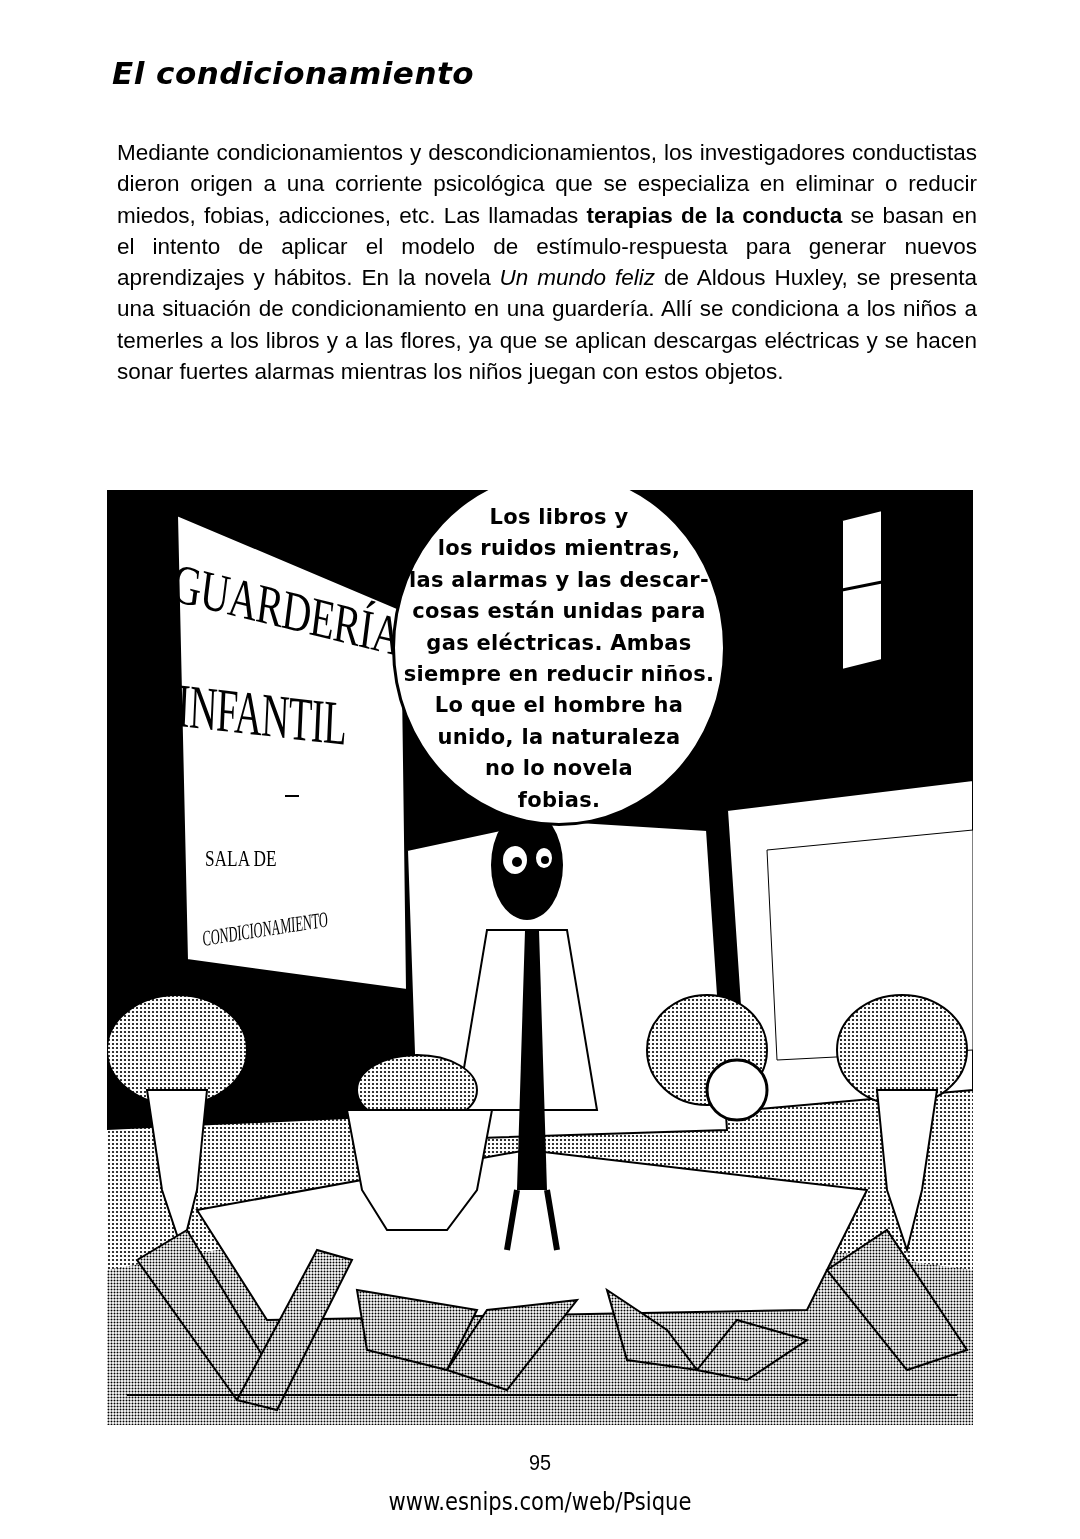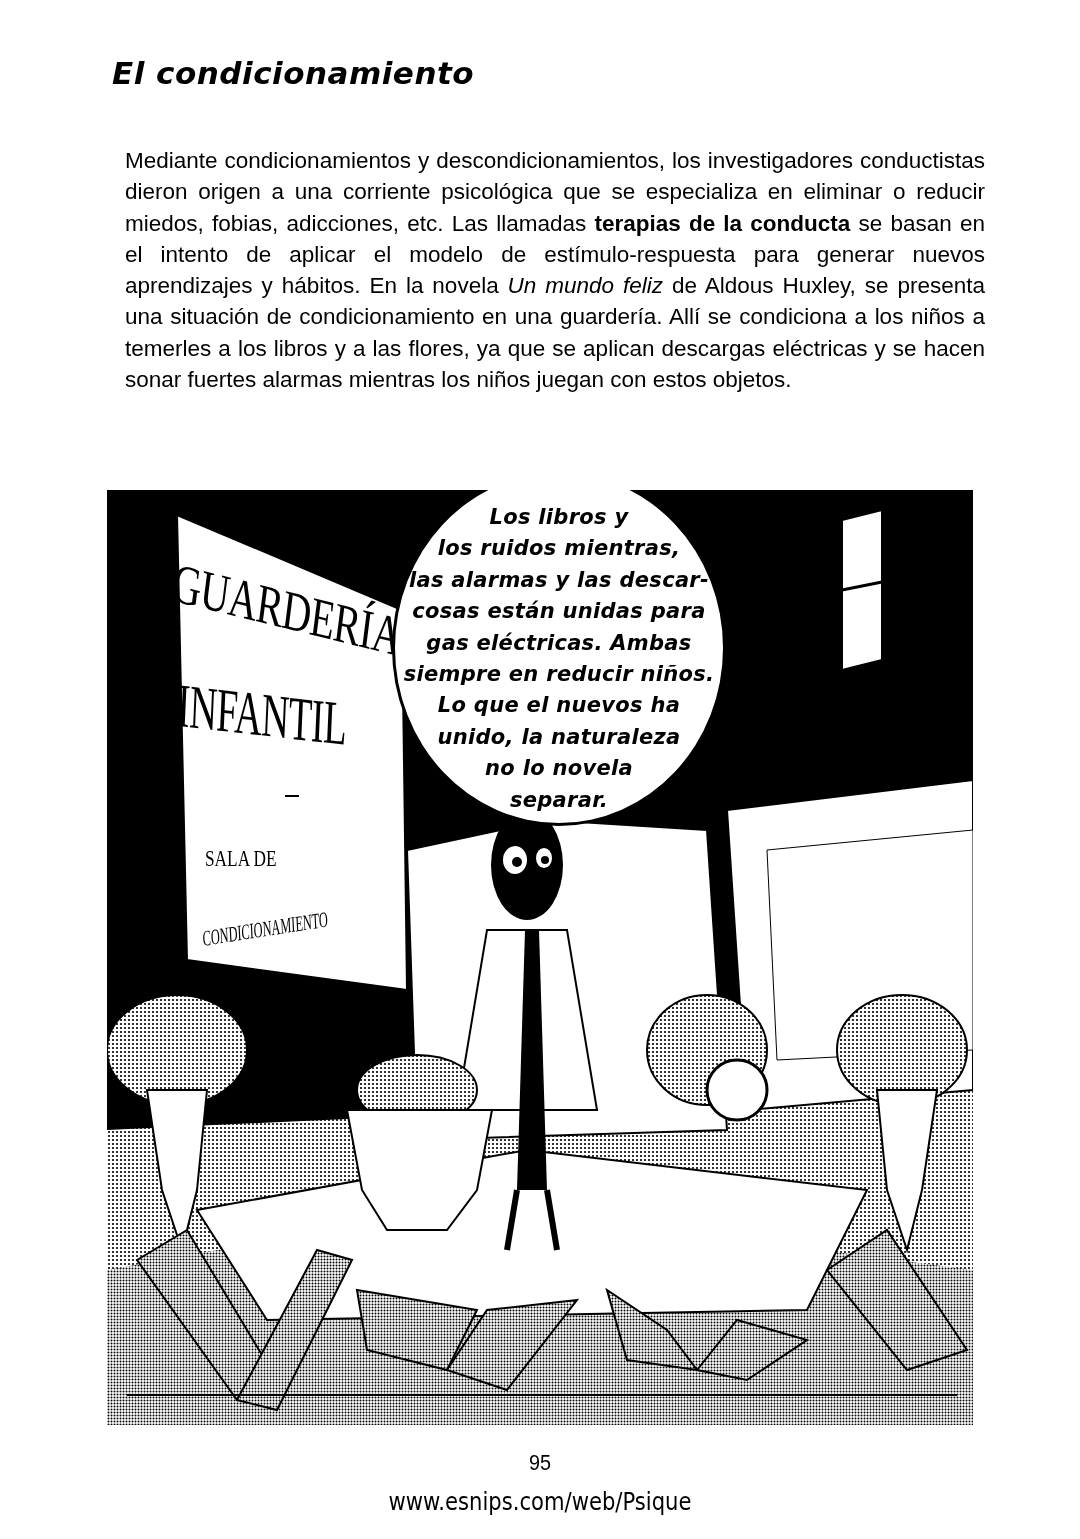--- a/index.html
+++ b/index.html
@@ -1,24 +1,24 @@
 <!DOCTYPE html>
 <html><head>
 <meta charset="utf-8">
 <style>
   html, body { margin:0; padding:0; background:#ffffff; }
   body { width:1080px; height:1539px; position:relative; overflow:hidden; color:#000; font-family:"Liberation Sans", sans-serif; }
   .title { position:absolute; left:112px; top:55px; font-family:"DejaVu Sans", sans-serif; font-weight:bold; font-style:italic; font-size:31px; letter-spacing:0.5px; margin:0; }
-  .body-text { position:absolute; left:112px; top:132px; width:860px; font-size:22.5px; line-height:31.3px; text-align:justify; margin:13px; }
+  .body-text { position:absolute; left:112px; top:132px; width:860px; font-size:22.5px; line-height:31.3px; text-align:justify; margin:5px; }
   .body-text b { font-weight:bold; }
   .body-text i { font-style:italic; }
   .panel { position:absolute; left:107px; top:490px; width:866px; height:935px; background:#000; overflow:hidden; }
   .scene { position:absolute; left:0; top:0; width:866px; height:935px; }
   .bubble { position:absolute; left:285px; top:-20px; width:328px; height:350px; border-radius:50%; background:#fff; border:3px solid #000; }
-  .bubble-text { position:absolute; left:288px; top:12px; width:328px; text-align:center; font-family:"DejaVu Sans", sans-serif; font-style:italic; font-weight:bold; font-size:21px; line-height:31.4px; letter-spacing:0.3px; }
+  .bubble-text { position:absolute; left:288px; top:12px; width:328px; text-align:center; font-family:"DejaVu Sans", sans-serif; font-weight:bold; font-size:21px; line-height:31.4px; letter-spacing:0.3px; }
   .bubble-text div { white-space:nowrap; }
   .sign-text { position:absolute; font-family:"Liberation Serif", serif; color:#000; }
   .s1 { left:70px; top:60px; font-size:56px; transform:scaleX(0.72) rotate(10deg); transform-origin:left top; letter-spacing:-1px; }
   .s2 { left:72px; top:180px; font-size:62px; transform:scaleX(0.62) rotate(4deg); transform-origin:left top; letter-spacing:-1px; }
   .s3 { left:98px; top:355px; font-size:24px; transform:scaleX(0.72); transform-origin:left top; }
   .s4 { left:95px; top:436px; font-size:22px; transform:scaleX(0.56) rotate(-5deg); transform-origin:left top; }
   .s-dash { position:absolute; left:178px; top:305px; width:14px; height:2px; background:#000; }
   .page-num { position:absolute; left:0; width:1080px; top:1450px; text-align:center; font-size:22px; font-family:"Liberation Sans", sans-serif; transform:scaleX(0.9); }
   .footer-url { position:absolute; left:0; width:1080px; top:1488px; text-align:center; font-size:24px; font-family:"DejaVu Sans", sans-serif; transform:scaleX(0.88); }
 </style>
@@ -94,21 +94,21 @@
   <div class="sign-text s4">CONDICIONAMIENTO</div>
 
   <div class="bubble"></div>
   <div class="bubble-text">
     <div>Los libros y</div>
     <div>los ruidos mientras,</div>
     <div>las alarmas y las descar-</div>
     <div>cosas están unidas para</div>
     <div>gas eléctricas. Ambas</div>
     <div>siempre en reducir niños.</div>
-    <div>Lo que el nuevos ha</div>
+    <div>Lo que el hombre ha</div>
     <div>unido, la naturaleza</div>
     <div>no lo novela</div>
-    <div>separar.</div>
+    <div>fobias.</div>
   </div>
 </div>
 
 <div class="page-num">95</div>
 <div class="footer-url">www.esnips.com/web/Psique</div>
 
 </body></html>

